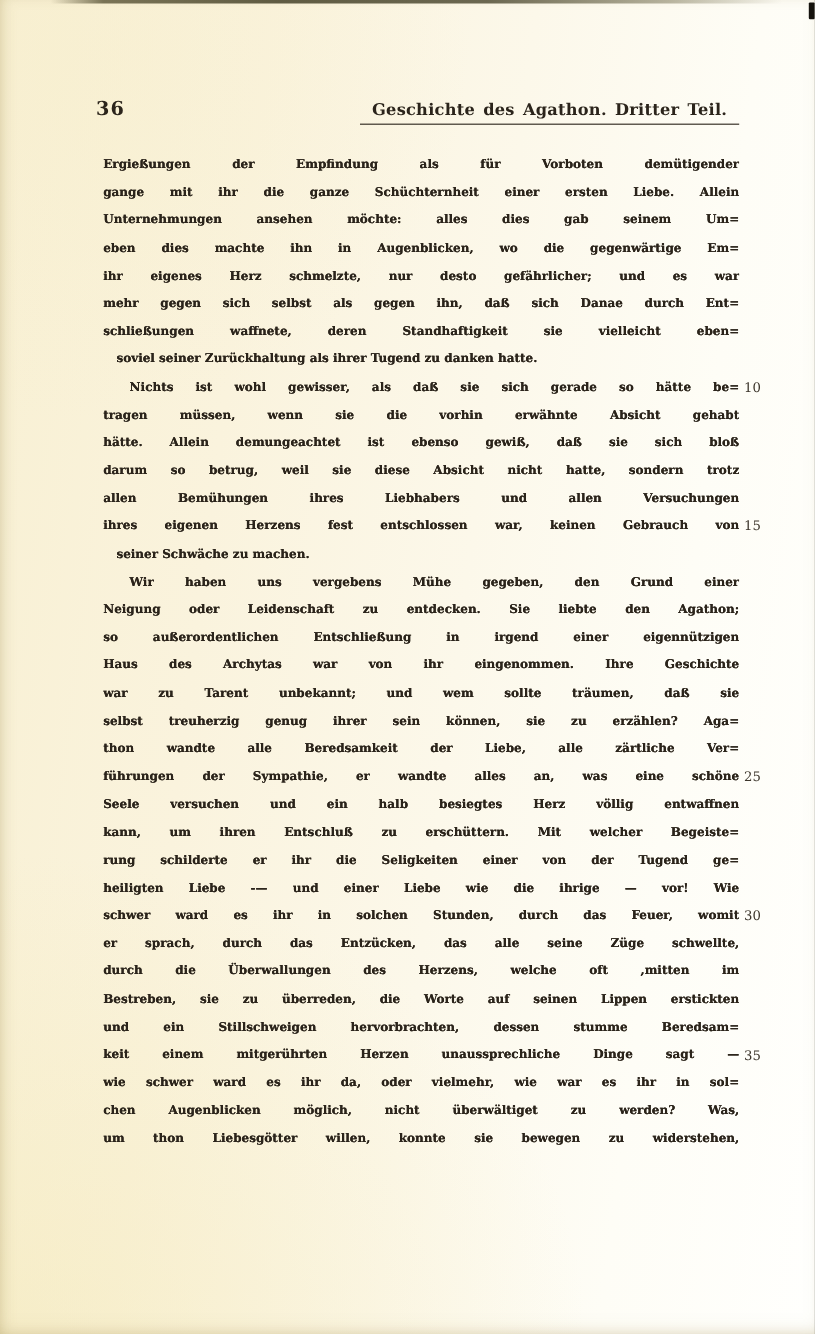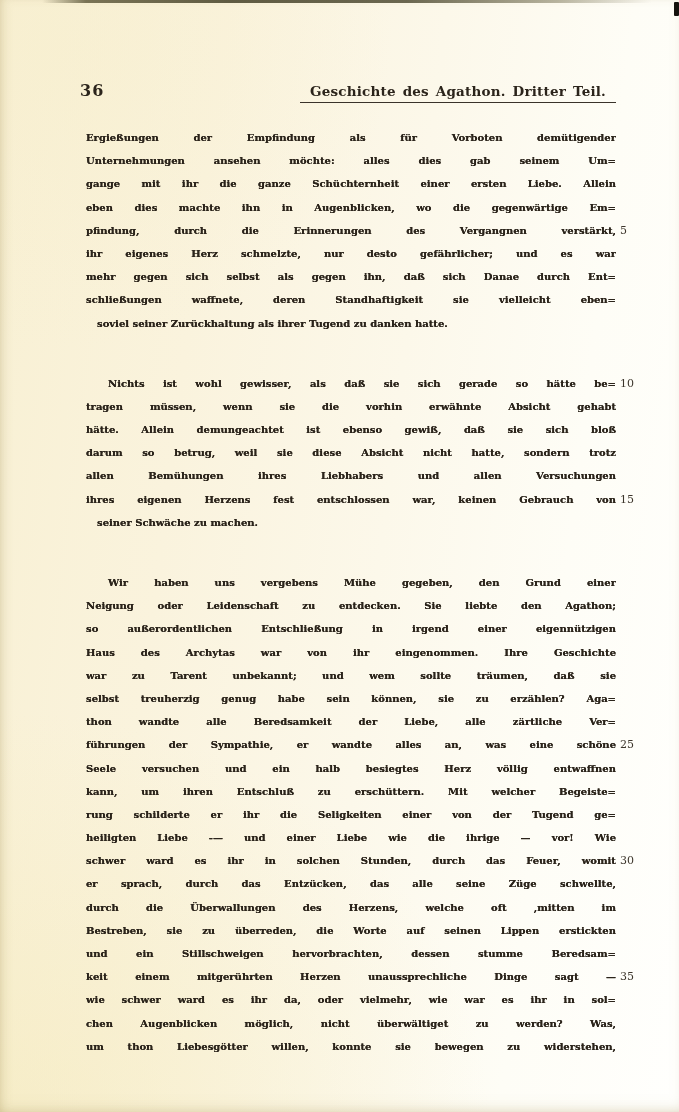--- a/index.html
+++ b/index.html
@@ -48,21 +48,21 @@
   .text-block{
     position:absolute;top:126px;left:86px;width:530px;
   }
   .line{position:relative;height:23.2px;}
   .line .txt{
     display:block;height:23.2px;overflow:hidden;
     font-size:10px;font-weight:700;line-height:23.2px;
     text-align:justify;text-align-last:justify;
     text-shadow:0 0 0.4px currentColor;
   }
-  .line.indent .txt{text-indent:22px;margin-top:37px;}
+  .line.indent .txt{text-indent:22px;}
   .line.para-end .txt{text-align-last:left;margin-left:11px;}
   .lineno{
     position:absolute;right:-38px;top:0;width:34px;
     font-size:11px;font-weight:400;line-height:23.2px;
     text-align:left;color:#3c352b;
   }
 </style>
 </head>
 <body>
 
@@ -75,31 +75,27 @@
     <div class="running-head-wrap">
       <span class="running-head">Geschichte des Agathon.  Dritter Teil.</span>
     </div>
   </header>
 
   <main class="text-block">
       <div class="line">
         <span class="txt">Ergießungen der Empfindung als für Vorboten demütigender</span>
       </div>
       <div class="line">
+        <span class="txt">gange mit ihr die ganze Schüchternheit einer ersten Liebe.  Allein</span>
+      </div>
+      <div class="line">
         <span class="txt">Unternehmungen ansehen möchte: alles dies gab seinem Um=</span>
       </div>
       <div class="line">
-        <span class="txt">gange mit ihr die ganze Schüchternheit einer ersten Liebe.  Allein</span>
-      </div>
-      <div class="line">
         <span class="txt">eben dies machte ihn in Augenblicken, wo die gegenwärtige Em=</span>
-      </div>
-      <div class="line">
-        <span class="txt">pfindung, durch die Erinnerungen des Vergangnen verstärkt,</span>
-        <span class="lineno">5</span>
       </div>
       <div class="line">
         <span class="txt">ihr eigenes Herz schmelzte, nur desto gefährlicher; und es war</span>
       </div>
       <div class="line">
         <span class="txt">mehr gegen sich selbst als gegen ihn, daß sich Danae durch Ent=</span>
       </div>
       <div class="line">
         <span class="txt">schließungen waffnete, deren Standhaftigkeit sie vielleicht eben=</span>
       </div>
@@ -138,21 +134,21 @@
       <div class="line">
         <span class="txt">so außerordentlichen Entschließung in irgend einer eigennützigen</span>
       </div>
       <div class="line">
         <span class="txt">Haus des Archytas war von ihr eingenommen.  Ihre Geschichte</span>
       </div>
       <div class="line">
         <span class="txt">war zu Tarent unbekannt; und wem sollte träumen, daß sie</span>
       </div>
       <div class="line">
-        <span class="txt">selbst treuherzig genug habe sein können, sie zu erzählen?  Aga=</span>
+        <span class="txt">selbst treuherzig genug ihrer sein können, sie zu erzählen?  Aga=</span>
       </div>
       <div class="line">
         <span class="txt">thon wandte alle Beredsamkeit der Liebe, alle zärtliche Ver=</span>
       </div>
       <div class="line">
         <span class="txt">führungen der Sympathie, er wandte alles an, was eine schöne</span>
         <span class="lineno">25</span>
       </div>
       <div class="line">
         <span class="txt">Seele versuchen und ein halb besiegtes Herz völlig entwaffnen</span>

